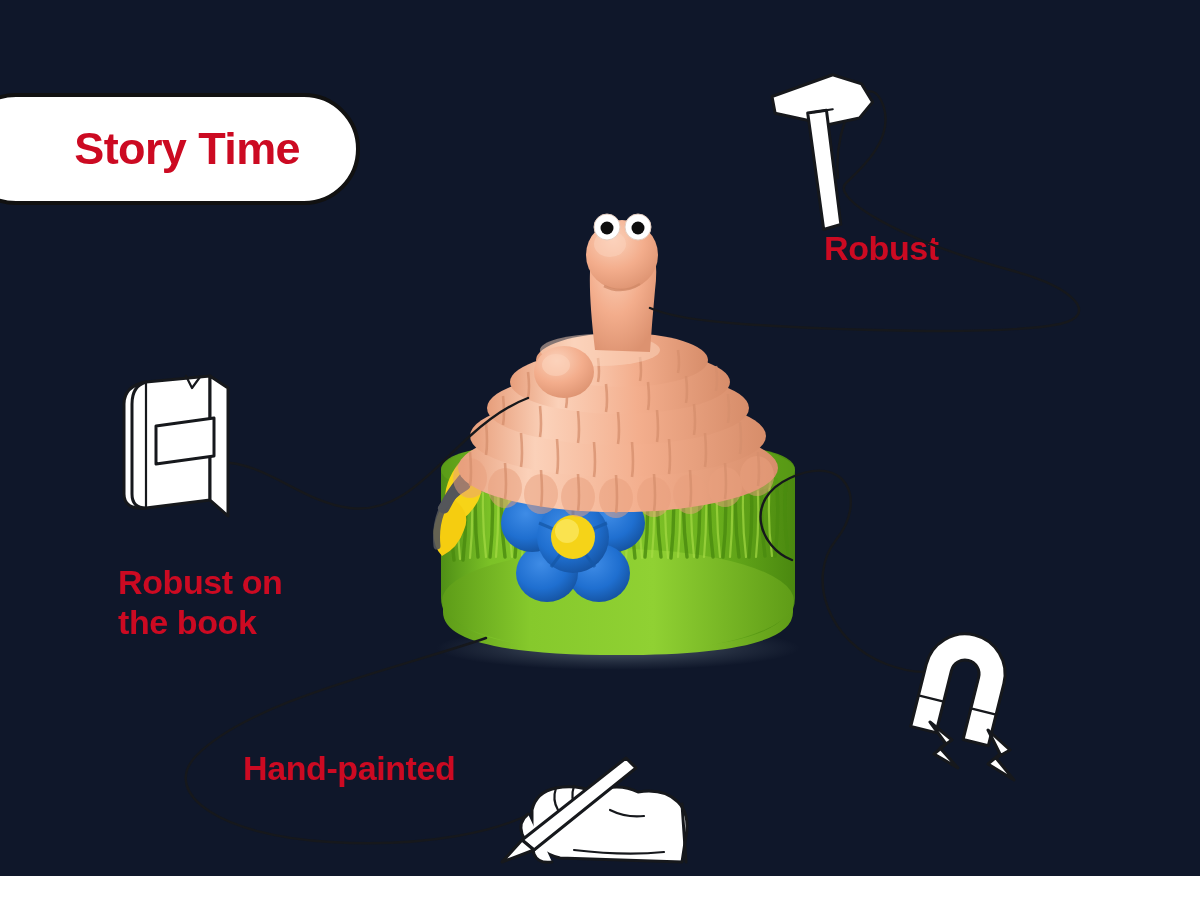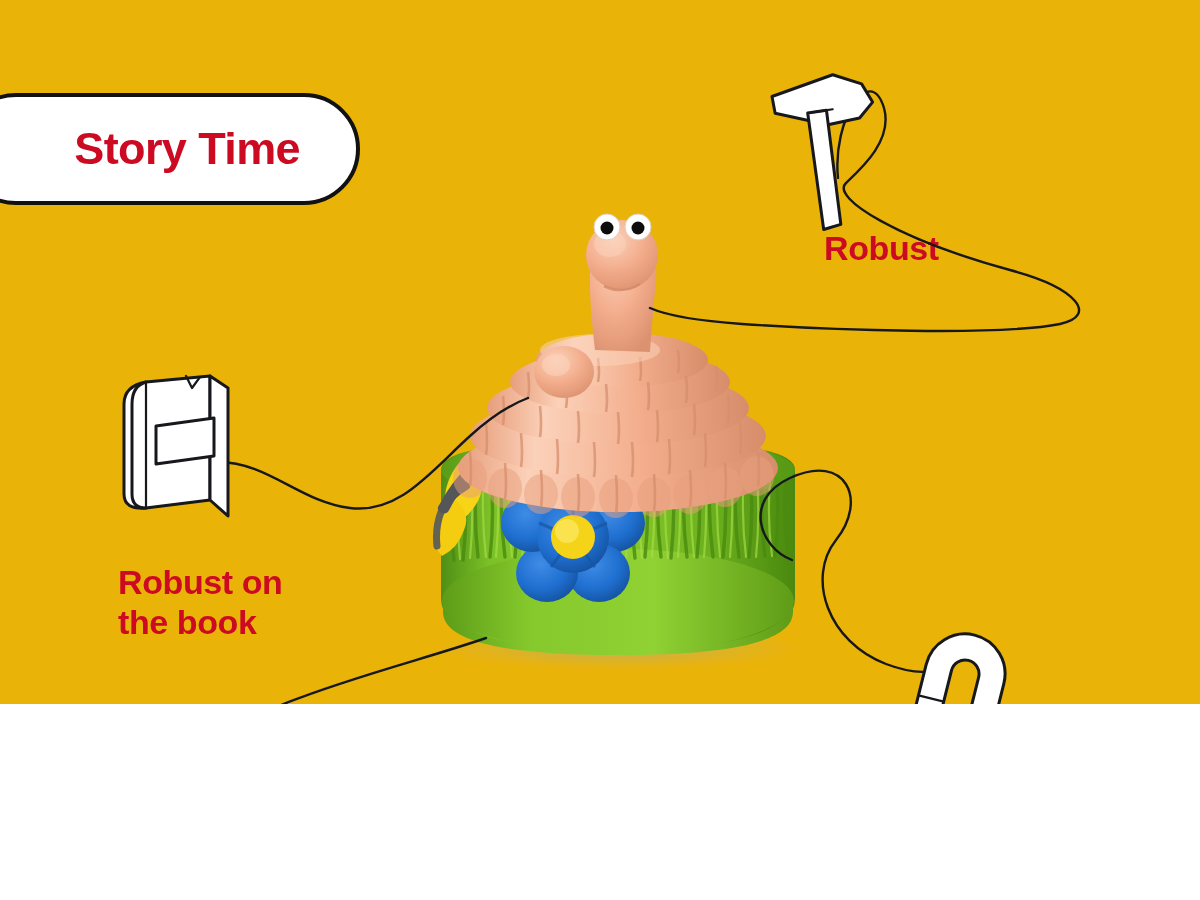--- a/index.html
+++ b/index.html
@@ -4,22 +4,22 @@
 <title>Story Time Product Feature Graphic</title>
 <style>
   html, body {
     margin: 0;
     padding: 0;
     background: #ffffff;
   }
   #stage {
     position: relative;
     width: 1200px;
-    height: 704px;
-    background: #eab308;
+    height: 876px;
+    background: #0f172a;
     overflow: hidden;
     font-family: "Liberation Sans", "DejaVu Sans", sans-serif;
     -webkit-font-smoothing: antialiased;
   }
 
   
   #badge {
     position: absolute;
     left: -40px;
     top: 93px;
@@ -408,14 +408,15 @@
   <div id="badge">
     <span id="badge-label">Story Time</span>
   </div>
 
   <div class="feature-label" id="label-robust">Robust</div>
 
   <div class="feature-label" id="label-book">Robust on
 the book</div>
 
 
+  <div class="feature-label" id="label-handpainted">Hand-painted</div>
 
 </div>
 
 </body></html>

